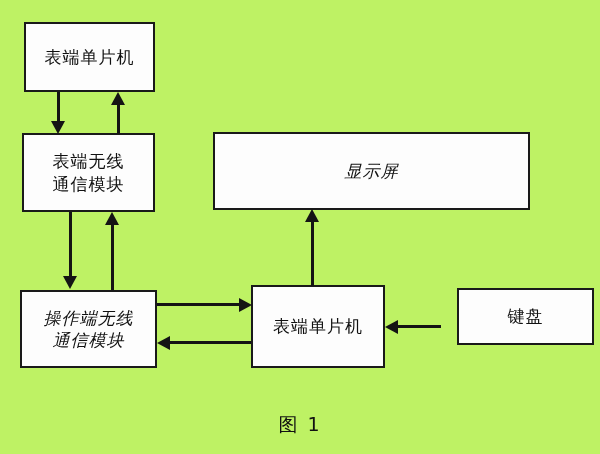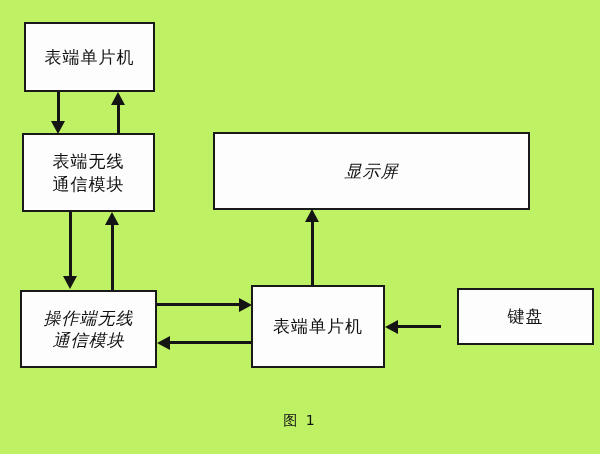--- a/index.html
+++ b/index.html
@@ -77,21 +77,21 @@
     border-left: 13px solid #141414;
   }
 
   
   #figure-caption {
     position: absolute;
     left: 0;
     top: 412px;
     width: 600px;
     text-align: center;
-    font-size: 14px;
+    font-size: 19px;
     color: #111111;
     letter-spacing: 2px;
   }
 </style>
 </head>
 <body>
 
 <div id="page">
 
   <div class="box" id="box-meter-mcu">

